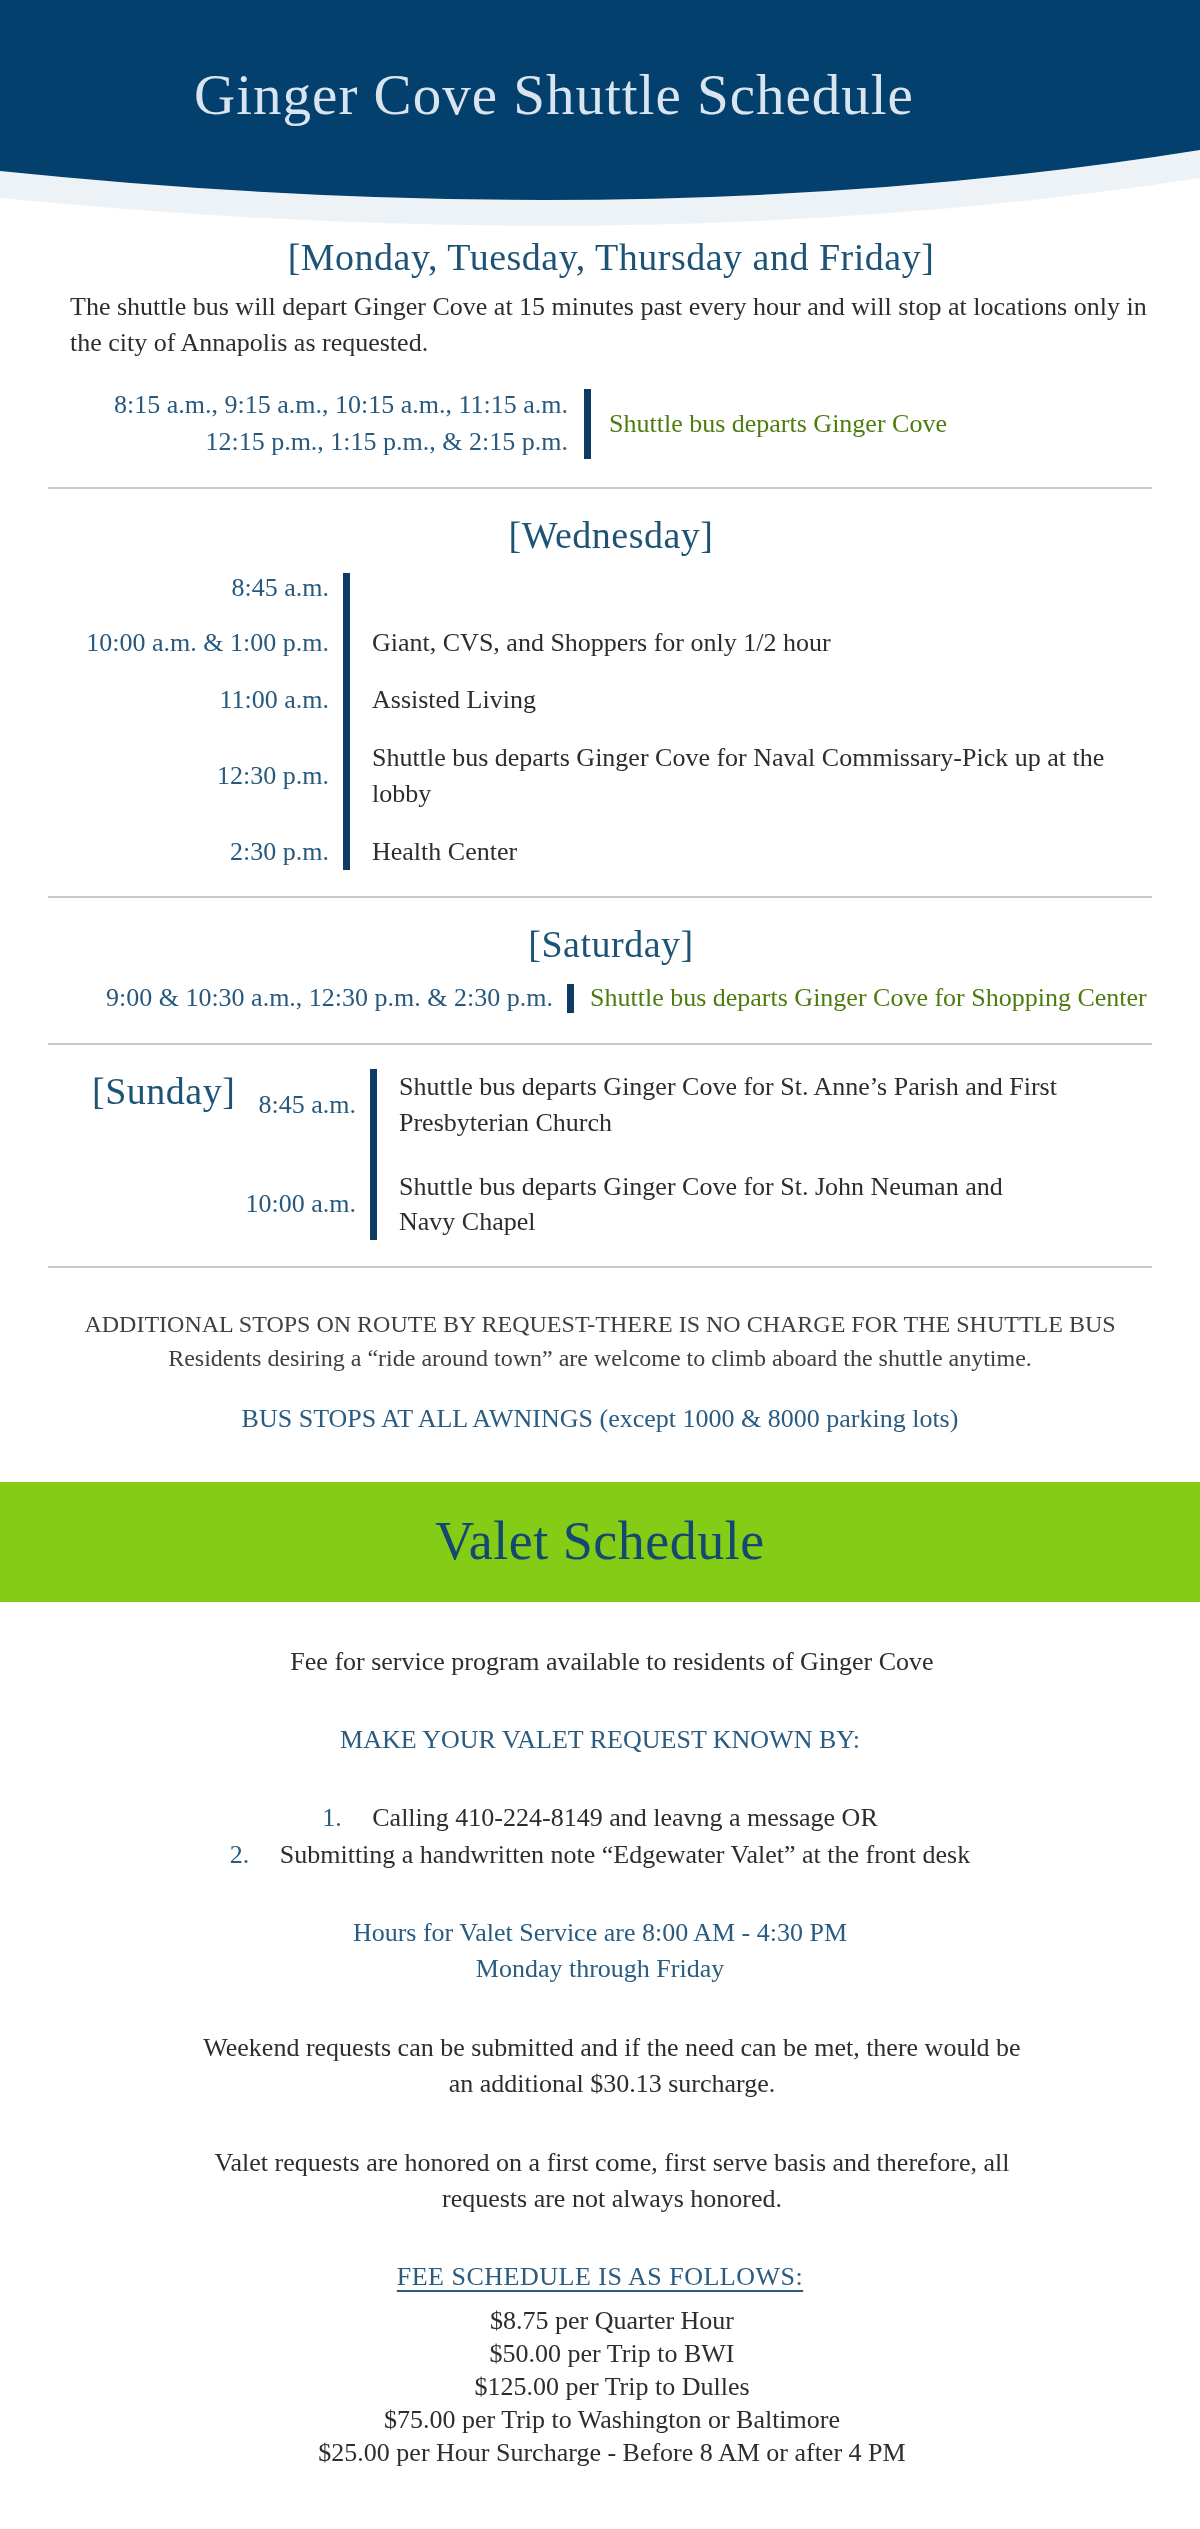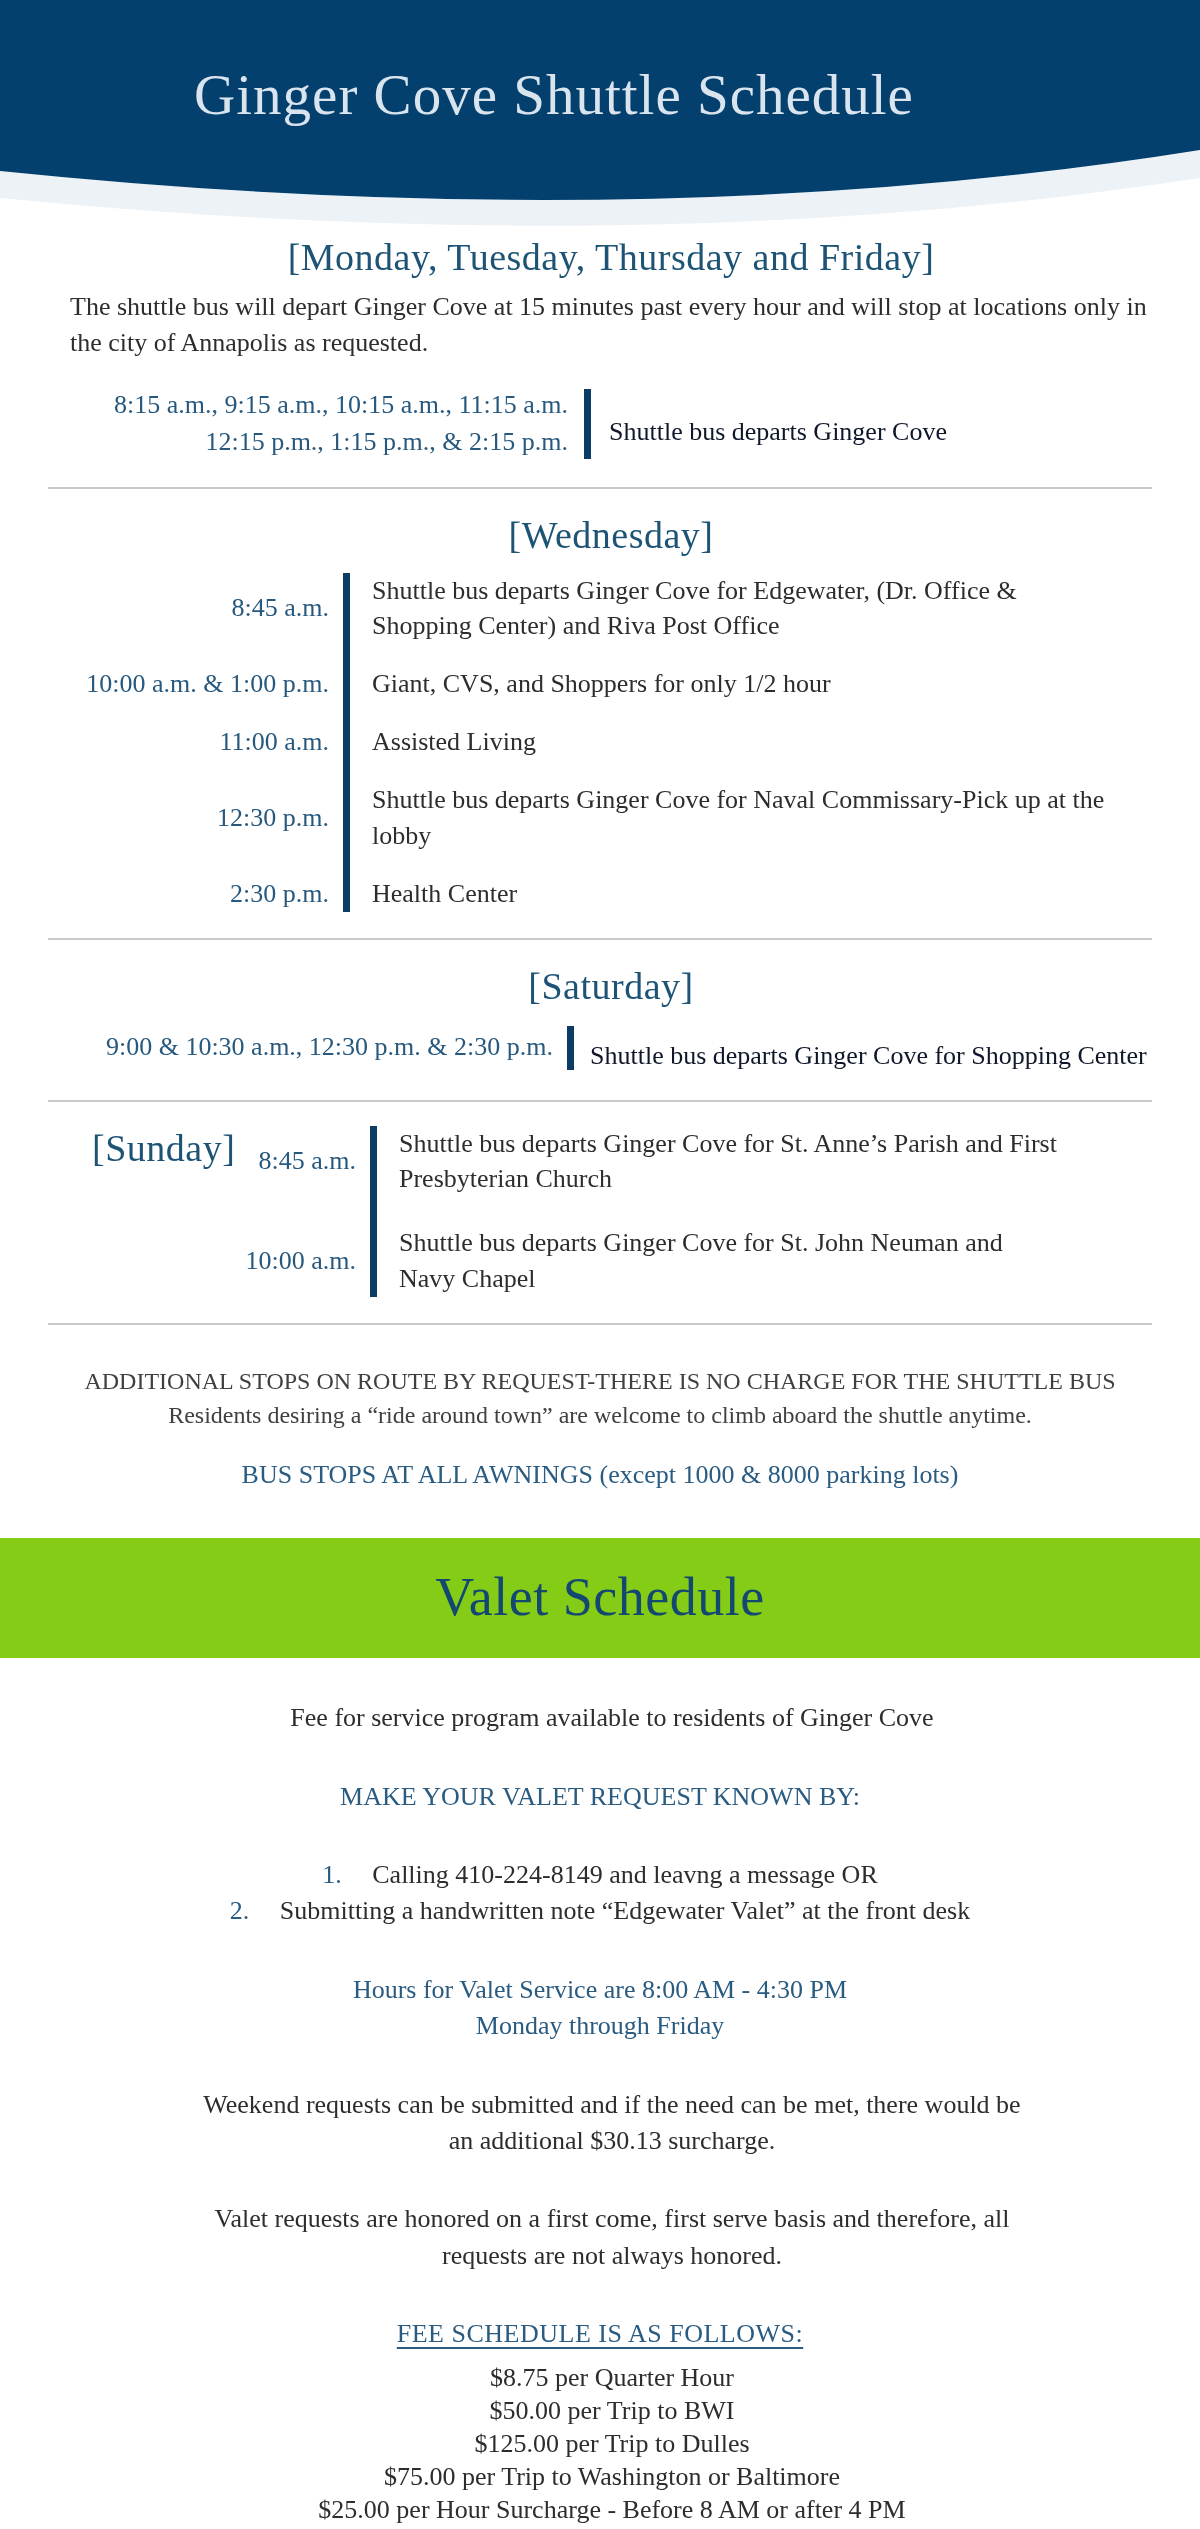--- a/index.html
+++ b/index.html
@@ -38,21 +38,21 @@
   .intro {
     font-size: 26px;
     line-height: 1.38;
     max-width: 1085px;
     margin: 6px 0 26px 22px;
     color: #2e2d2b;
   }
 
   .times { color: #27587e; font-size: 26px; line-height: 1.42; }
   .pre { white-space: pre-line; }
-  .desc { font-size: 26px; line-height: 1.38; color: #0f172a; margin-top: 16px; }
+  .desc { font-size: 26px; line-height: 1.38; color: #4d7c0f; }
 
   .inline-row { display: flex; align-items: center; margin: 4px 0 10px 0; }
   .inline-row .times { width: 520px; text-align: right; }
   .vbar {
     width: 7px; align-self: stretch;
     background: #0c3c64;
     margin: 2px 18px 2px 16px;
     flex: 0 0 auto;
   }
 
@@ -143,21 +143,20 @@
     </div>
   </section>
 
   <hr class="section-divider">
 
   <section>
     <h2 class="day-heading">[Wednesday]</h2>
     <div class="sched-grid">
       <div class="g-time" style="grid-row:1">8:45 a.m.</div>
       <div class="g-bar span5"></div>
-      <div class="g-desc maxw660" style="grid-row:1">Shuttle bus departs Ginger Cove for Edgewater, (Dr. Office &amp; Shopping Center) and Riva Post Office</div>
 
       <div class="g-time" style="grid-row:2">10:00 a.m. &amp; 1:00 p.m.</div>
       <div class="g-desc" style="grid-row:2">Giant, CVS, and Shoppers for only 1/2 hour</div>
 
       <div class="g-time" style="grid-row:3">11:00 a.m.</div>
       <div class="g-desc" style="grid-row:3">Assisted Living</div>
 
       <div class="g-time" style="grid-row:4">12:30 p.m.</div>
       <div class="g-desc" style="grid-row:4">Shuttle bus departs Ginger Cove for Naval Commissary-Pick up at the lobby</div>
 

